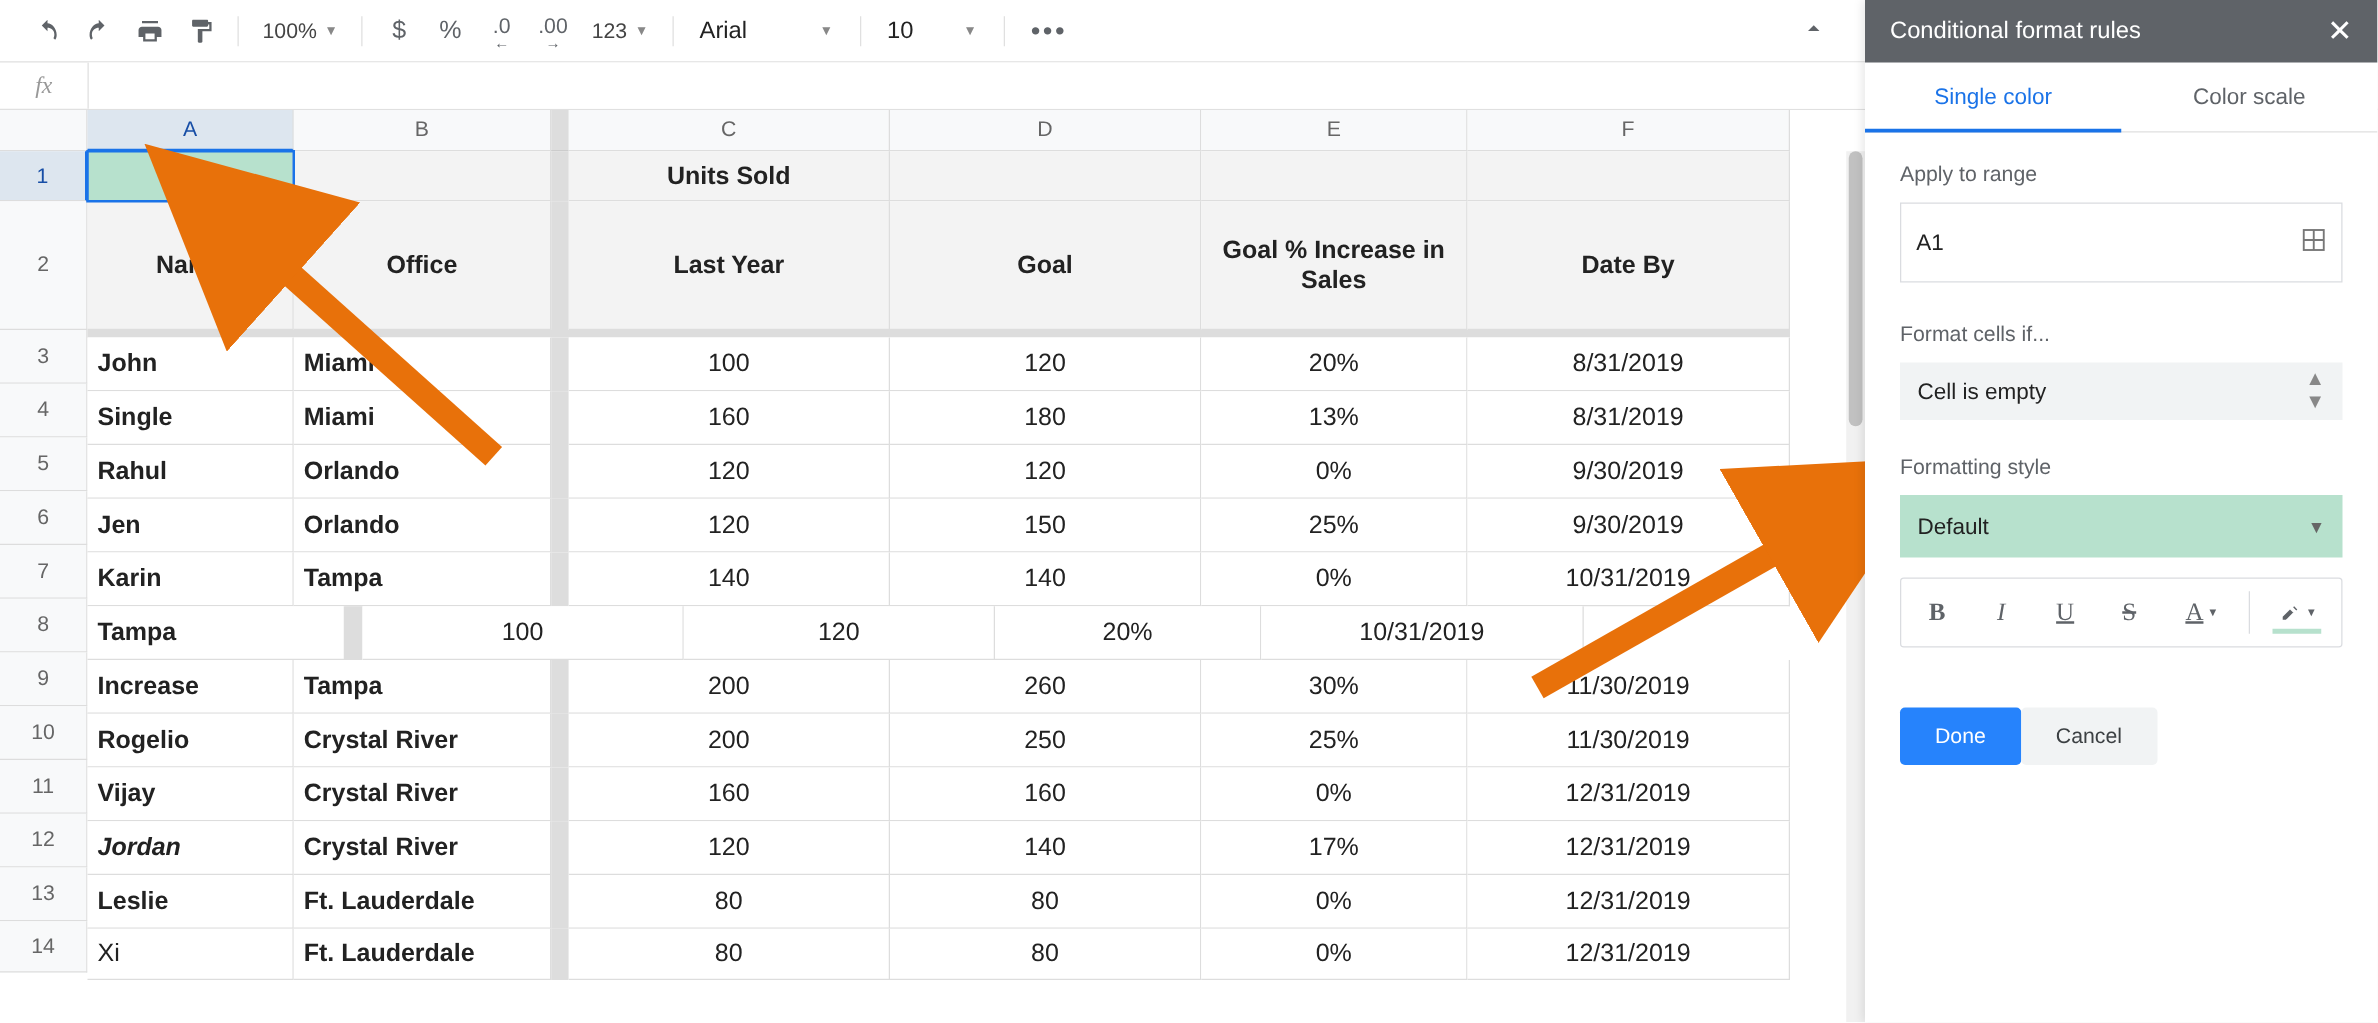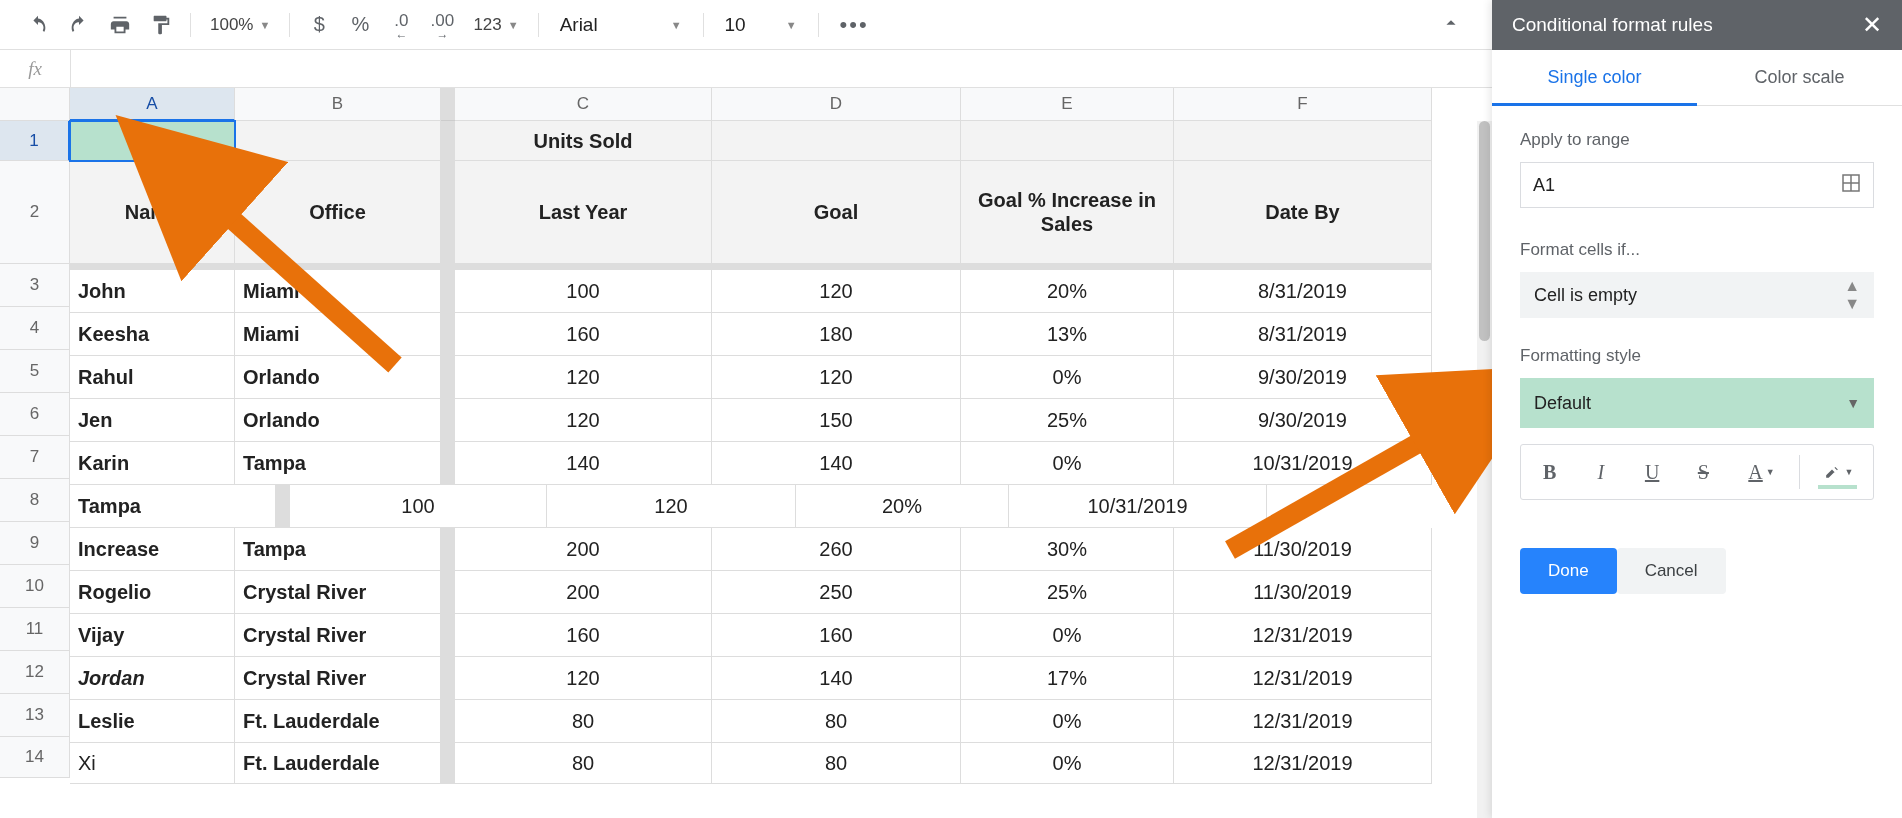--- a/index.html
+++ b/index.html
@@ -4,21 +4,21 @@
 <style>
 * { box-sizing: border-box; margin: 0; padding: 0; }
 body { font-family: Arial, sans-serif; font-size: 14px; color: #222; overflow: hidden; width: 1902px; height: 818px; position: relative; background: #fff; }
 
 
 .toolbar { height: 50px; display: flex; align-items: center; padding: 0 20px; gap: 5px; border-bottom: 1px solid #e0e0e0; }
 .tb-btn { width: 36px; height: 36px; display: flex; align-items: center; justify-content: center; cursor: pointer; border-radius: 2px; color: #5f6368; }
 .tb-btn svg { width: 22px; height: 22px; fill: #5f6368; }
 .tb-sep { width: 1px; height: 24px; background: #e0e0e0; margin: 0 6px; }
 .tb-zoom { display: flex; align-items: center; gap: 6px; padding: 0 8px; cursor: pointer; font-size: 17px; color: #444; }
-.tb-font { display: flex; align-items: center; gap: 73px; padding: 0 10px; font-size: 19px; cursor: pointer; text-align: right; }
+.tb-font { display: flex; align-items: center; gap: 58px; padding: 0 10px; font-size: 19px; cursor: pointer; text-align: right; }
 .tb-size { display: flex; align-items: center; gap: 40px; padding: 0 10px; font-size: 19px; cursor: pointer; }
 .tb-dots { font-size: 22px; color: #5f6368; letter-spacing: 2px; cursor: pointer; padding: 0 10px; }
 .tb-chevron { margin-left: auto; margin-right: 420px; cursor: pointer; color: #5f6368; }
 .caret-down { font-size: 11px; color: #888; }
 
 
 .formula-bar { height: 38px; display: flex; align-items: center; border-bottom: 1px solid #e0e0e0; }
 .fx { width: 70px; text-align: center; font-style: italic; font-size: 19px; color: #999; font-family: Georgia, serif; }
 .fx-input { flex: 1; height: 100%; border: none; border-left: 1px solid #e0e0e0; padding: 0 10px; font-size: 16px; outline: none; }
 
@@ -48,21 +48,21 @@
 
 .panel { position: absolute; top: 0; right: 0; bottom: 0; width: 410px; background: #fff; box-shadow: -2px 0 8px rgba(0,0,0,0.1); }
 .panel-hdr { height: 50px; background: #5f6368; color: #fff; display: flex; align-items: center; padding: 0 20px; font-size: 19px; font-weight: 500; }
 .panel-close { margin-left: auto; cursor: pointer; font-size: 24px; }
 .panel-tabs { display: flex; height: 56px; border-bottom: 1px solid #e0e0e0; }
 .ptab { flex: 1; display: flex; align-items: center; justify-content: center; font-size: 18px; color: #5f6368; cursor: pointer; position: relative; font-weight: 500;}
 .ptab.active { color: #1a73e8; }
 .ptab.active::after { content: ""; position: absolute; bottom: -1px; left: 0; right: 0; height: 3px; background: #1a73e8; }
 .panel-body { padding: 24px 28px; }
 .plabel { font-size: 17px; color: #5f6368; margin-bottom: 12px; }
-.range-box { display: flex; align-items: center; border: 1px solid #dadce0; height: 46px; padding: 0 12px; margin-bottom: 32px; font-size: 18px; }
+.range-box { display: flex; align-items: center; border: 1px solid #dadce0; height: 64px; padding: 0 12px; margin-bottom: 32px; font-size: 18px; }
 .range-box .grid-icon { margin-left: auto; color: #888; }
 .select { display: flex; align-items: center; height: 46px; background: #f1f3f4; padding: 0 14px; font-size: 18px; cursor: pointer; margin-bottom: 28px; }
 .select .sel-caret { margin-left: auto; color: #888; font-size: 16px; }
 .style-box { display: flex; align-items: center; height: 50px; background: #b7e1cd; padding: 0 14px; font-size: 18px; cursor: pointer; margin-bottom: 16px; }
 .style-box .sel-caret { margin-left: auto; color: #666; font-size: 14px; }
 .fmt-btns { display: flex; gap: 6px; margin-bottom: 48px; border: 1px solid #dadce0; padding: 6px; border-radius: 3px; }
 .fbtn { width: 46px; height: 42px; display: flex; align-items: center; justify-content: center; cursor: pointer; font-size: 20px; color: #5f6368; font-family: Georgia, serif; }
 .fbtn.group { gap: 3px; width: 60px; }
 .fbtn .mini-caret { font-size: 9px; }
 .fbtn .underline-a { text-decoration: underline; text-decoration-color: currentColor; }
@@ -189,21 +189,21 @@
       <div class="row">
         <div class="cell" style="width: 165px; height: 43px; font-weight: bold;">John</div>
         <div class="cell" style="width: 206px; height: 43px; font-weight: bold;">Miami</div>
         <div style="width: 14px; background: rgb(221, 221, 221);"></div>
         <div class="cell center" style="width: 257px; height: 43px;">100</div>
         <div class="cell center" style="width: 249px; height: 43px;">120</div>
         <div class="cell center" style="width: 213px; height: 43px;">20%</div>
         <div class="cell center" style="width: 258px; height: 43px;">8/31/2019</div>
       </div>
       <div class="row">
-        <div class="cell" style="width: 165px; height: 43px; font-weight: bold;">Keesha</div>
+        <div class="cell" style="width: 165px; height: 43px; font-weight: bold;">Single</div>
         <div class="cell" style="width: 206px; height: 43px; font-weight: bold;">Miami</div>
         <div style="width: 14px; background: rgb(221, 221, 221);"></div>
         <div class="cell center" style="width: 257px; height: 43px;">160</div>
         <div class="cell center" style="width: 249px; height: 43px;">180</div>
         <div class="cell center" style="width: 213px; height: 43px;">13%</div>
         <div class="cell center" style="width: 258px; height: 43px;">8/31/2019</div>
       </div>
       <div class="row">
         <div class="cell" style="width: 165px; height: 43px; font-weight: bold;">Rahul</div>
         <div class="cell" style="width: 206px; height: 43px; font-weight: bold;">Orlando</div>

